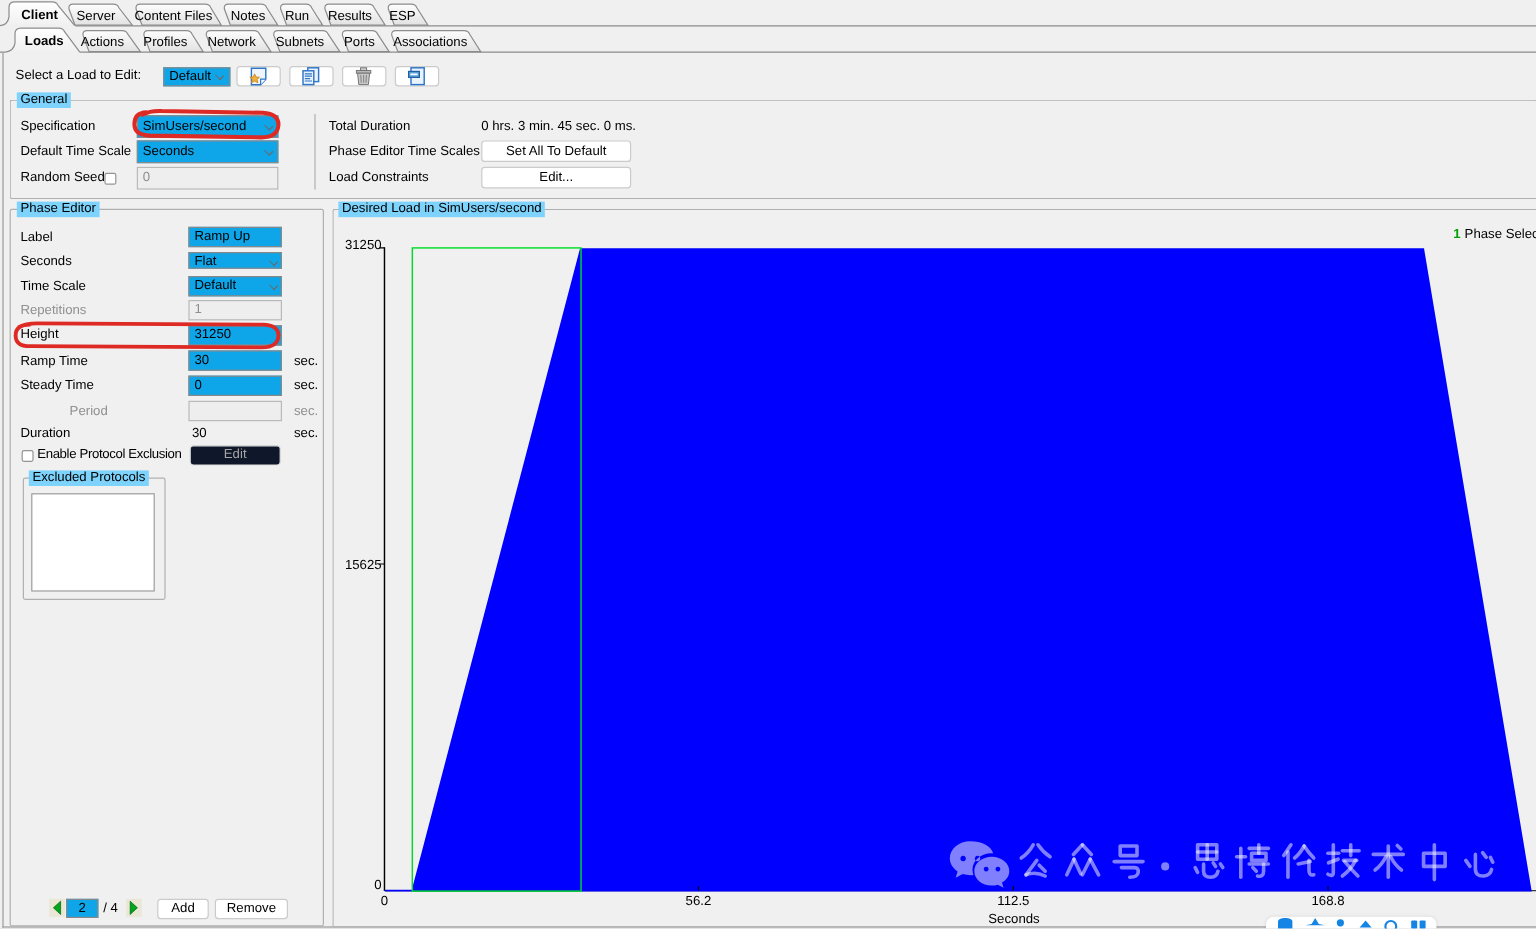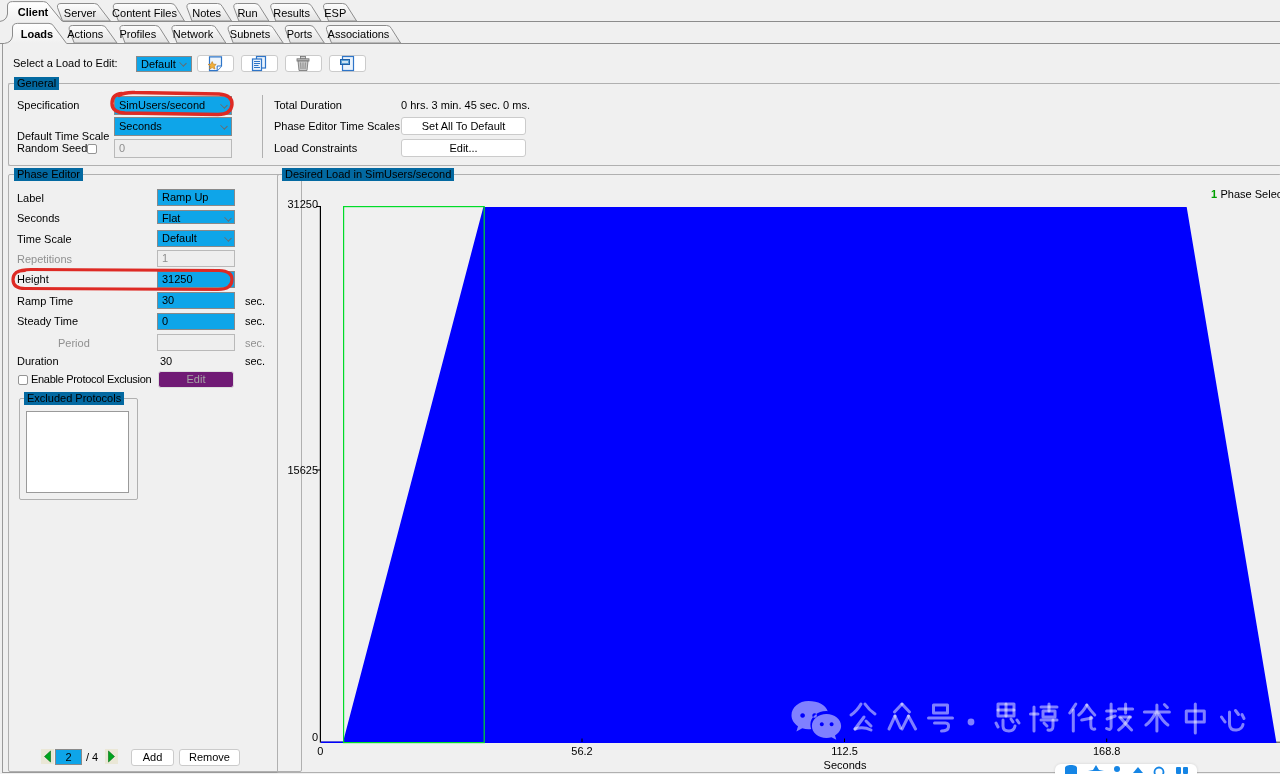--- a/index.html
+++ b/index.html
@@ -1,28 +1,28 @@
 <!DOCTYPE html>
 <html><head><meta charset="utf-8">
 <style>
   html,body{margin:0;padding:0;}
   body{width:1280px;height:774px;overflow:hidden;background:#f0f0f0;
        font-family:"Liberation Sans",sans-serif;font-size:11px;color:#000;}
   .abs{position:absolute;}
   #root{position:absolute;top:0;left:0;width:1280px;height:774px;overflow:hidden;}
   .grp{position:absolute;border:1px solid #b0b0b0;border-radius:2px;}
-  .gtitle{position:absolute;top:-7px;background:#0369a1;padding:0 3px;line-height:13px;}
+  .gtitle{position:absolute;top:-7px;background:#7dd3fc;padding:0 3px;line-height:13px;}
   .lbl{position:absolute;line-height:13px;white-space:nowrap;}
   .fld{position:absolute;background:#0ea5e9;border:1px solid #898989;box-sizing:border-box;
        line-height:15px;padding-left:4px;white-space:nowrap;}
   .dfld{position:absolute;background:#eeeeee;border:1px solid #b9b9b9;box-sizing:border-box;
        line-height:15px;padding-left:4px;color:#8e8e8e;white-space:nowrap;}
   .btn{position:absolute;background:#fff;border:1px solid #cbcbcb;border-radius:3px;
        box-sizing:border-box;text-align:center;}
-  .dbtn{position:absolute;background:#701a75;border:1px solid #dedede;border-radius:3px;
+  .dbtn{position:absolute;background:#0f172a;border:1px solid #dedede;border-radius:3px;
         box-sizing:border-box;text-align:center;color:#a5a5a5;}
   .chk{position:absolute;width:8px;height:8px;background:#fff;border:1px solid #949494;
        border-radius:2px;box-sizing:content-box;}
   .chev{position:absolute;width:5px;height:5px;border-right:1.2px solid #6a6a6a;
         border-bottom:1.2px solid #6a6a6a;transform:rotate(45deg) scale(1,0.8);}
 </style></head>
 <body>
 <div id="root">
 
 <svg class="abs" style="left:0;top:0" width="1280" height="48" shape-rendering="geometricPrecision">
@@ -121,39 +121,39 @@
     <path d="M2 6 H8" stroke="#fff" stroke-width="1.4"></path>
   </g>
 </svg>
 
 <div class="grp" style="left:8px;top:83px;width:1272px;height:81px;border-right:none;">
   <div class="gtitle" style="left:5px;">General</div>
 </div>
 <div class="lbl" style="left:17px;top:99px;">Specification</div>
 <div class="fld" style="left:114px;top:95.5px;width:118px;height:19px;line-height:17px;">SimUsers/second</div>
 <div class="chev" style="left:221px;top:102px;"></div>
-<div class="lbl" style="left:17px;top:130px;">Default Time Scale</div>
+<div class="lbl" style="left:17px;top:120px;">Default Time Scale</div>
 <div class="fld" style="left:114px;top:116.5px;width:118px;height:19px;line-height:17px;">Seconds</div>
 <div class="chev" style="left:221px;top:123px;"></div>
 <div class="lbl" style="left:17px;top:142px;">Random Seed</div>
 <div class="chk" style="left:87px;top:143.5px;"></div>
 <div class="dfld" style="left:114px;top:138.5px;width:118px;height:19px;line-height:17px;">0</div>
 <div class="abs" style="left:262px;top:95px;width:1px;height:63px;background:#b0b0b0;"></div>
 <div class="lbl" style="left:274px;top:99px;">Total Duration</div>
 <div class="lbl" style="left:401px;top:99px;">0 hrs. 3 min. 45 sec. 0 ms.</div>
 <div class="lbl" style="left:274px;top:120px;">Phase Editor Time Scales</div>
 <div class="btn" style="left:401px;top:117px;width:125px;height:18px;line-height:16px;">Set All To Default</div>
 <div class="lbl" style="left:274px;top:142px;">Load Constraints</div>
 <div class="btn" style="left:401px;top:139px;width:125px;height:18px;line-height:16px;">Edit...</div>
 
 <svg class="abs" style="left:105px;top:83px" width="140" height="42">
   <path d="M 17 10.5 Q 7 11 7 20.5 Q 7 29.5 20 30 L 113 31.5 Q 126 31.5 127 21.5 Q 127.5 12 114 11 L 30 9.5 Q 20 9 14 12.5" fill="none" stroke="#de2a24" stroke-width="3.4" stroke-linecap="round"></path>
 </svg>
 
-<div class="grp" style="left:8px;top:174px;width:260px;height:596px;padding-left:32px;">
+<div class="grp" style="left:8px;top:174px;width:260px;height:596px;">
   <div class="gtitle" style="left:5px;">Phase Editor</div>
 </div>
 <div class="lbl" style="left:17px;top:191.5px;">Label</div>
 <div class="fld" style="left:157px;top:189px;width:78px;height:17px;">Ramp Up</div>
 <div class="lbl" style="left:17px;top:212px;">Seconds</div>
 <div class="fld" style="left:157px;top:209.5px;width:78px;height:14px;">Flat</div>
 <div class="chev" style="left:225px;top:215px;"></div>
 <div class="lbl" style="left:17px;top:232.5px;">Time Scale</div>
 <div class="fld" style="left:157px;top:230px;width:78px;height:17px;">Default</div>
 <div class="chev" style="left:225px;top:235px;"></div>

